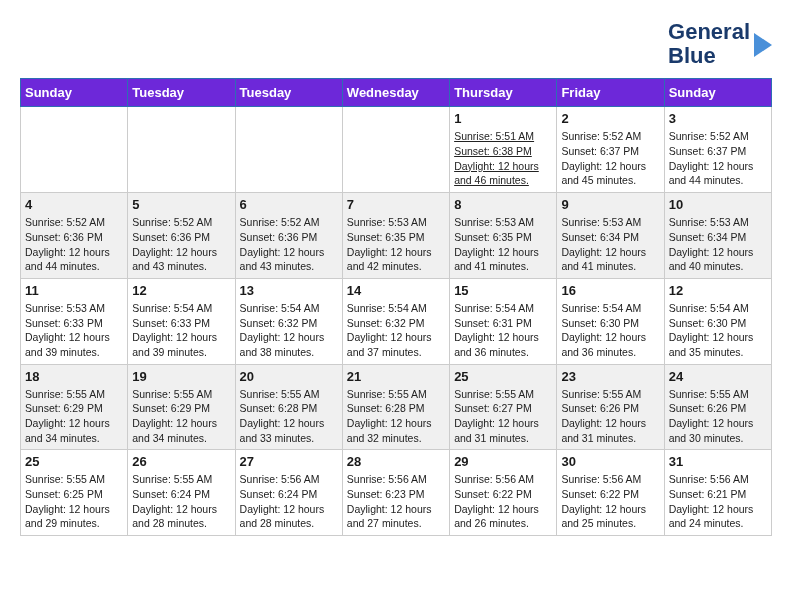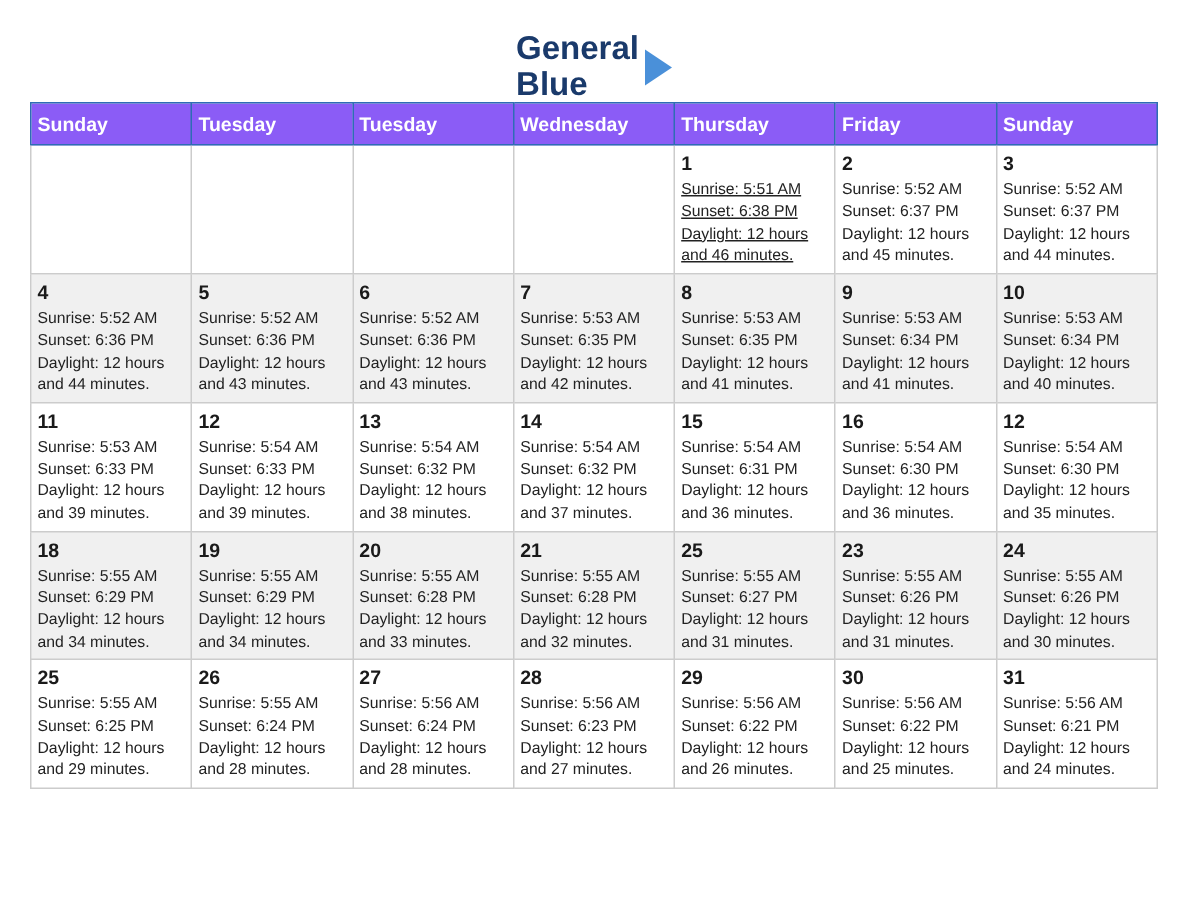--- a/index.html
+++ b/index.html
@@ -5,23 +5,23 @@
     * { box-sizing: border-box; margin: 0; padding: 0; }
     body {
       font-family: Arial, sans-serif;
       background: #fff;
       width: 792px;
       min-height: 612px;
       padding: 20px;
     }
     .header {
       display: flex;
-      justify-content: center;
+      justify-content: flex-end;
       align-items: flex-start;
-      margin-bottom: 0;
+      margin-bottom: 10px;
     }
     .logo {
       display: flex;
       align-items: center;
     }
     .logo-text {
       font-size: 22px;
       font-weight: bold;
       color: #1a3a6b;
       line-height: 1.1;
@@ -45,21 +45,21 @@
     .location {
       font-size: 16px;
       color: #333;
     }
     .calendar {
       width: 100%;
       border-collapse: collapse;
       font-size: 11px;
     }
     .calendar th {
-      background: #8b5cf6;
+      background: #6d28d9;
       color: #fff;
       padding: 6px 4px;
       text-align: left;
       font-size: 13px;
       font-weight: bold;
       border: 1px solid #2e6db4;
     }
     .calendar td {
       border: 1px solid #ccc;
       vertical-align: top;

